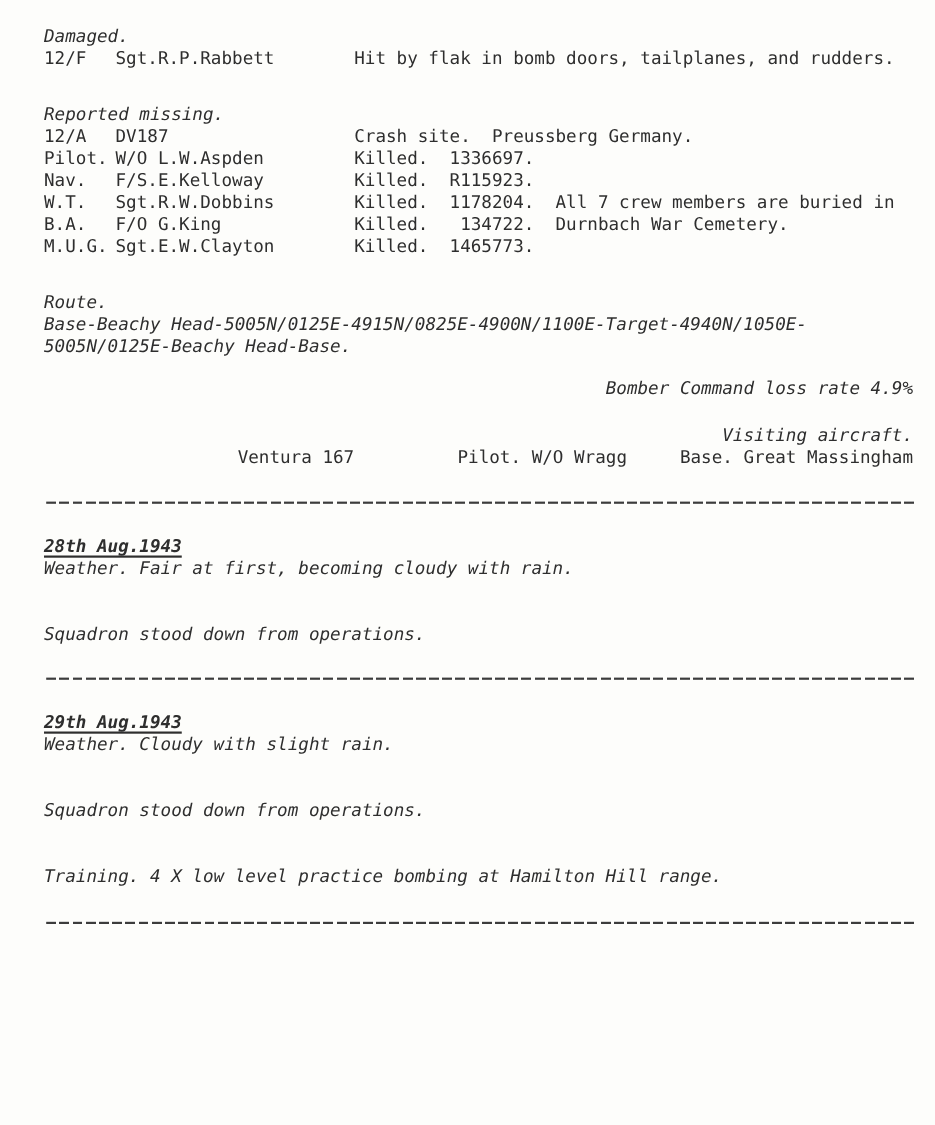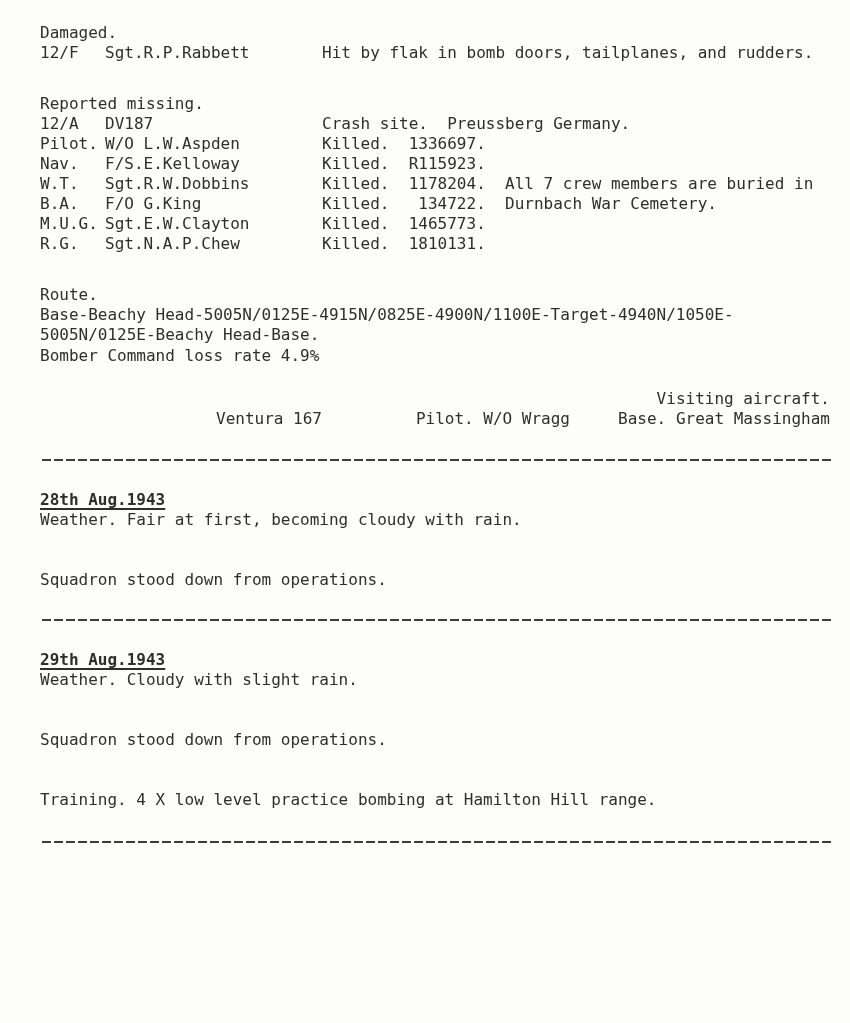--- a/index.html
+++ b/index.html
@@ -13,21 +13,21 @@
     height: 1023px;
     box-sizing: border-box;
     padding: 23px 20px 0 40px;
     background: #fdfdfb;
     color: #2e2e2e;
     font-family: "DejaVu Sans Mono", "Liberation Mono", monospace;
     font-size: 16px;
     line-height: 20px;
     overflow: hidden;
   }
-  .line { white-space: pre; }
+  .line { white-space: pre; font-style: italic; }
   .row {
     display: grid;
     grid-template-columns: 65px 217px 1fr;
   }
   .row > span { white-space: pre; }
   .row-visiting {
     display: grid;
     grid-template-columns: 282px 248px 1fr;
   }
   .row-visiting > span { white-space: pre; }
@@ -41,21 +41,21 @@
     height: 2px;
     width: 790px;
     margin-left: 2px;
     background: repeating-linear-gradient(90deg,
       #3c3c3c 0px, #3c3c3c 9px,
       transparent 9px, transparent 12px);
   }
   .mt-31 { margin-top: 31px; }
   .mt-47 { margin-top: 31px; }
   .mt-40 { margin-top: 40px; }
-  .mt-18 { margin-top: 1px; }
+  .mt-18 { margin-top: 18px; text-align: right; }
   .mt-39 { margin-top: 23px; text-align: right; }
   .mt-30 { margin-top: 30px; }
   .mt-29 { margin-top: 29px; }
 </style>
 </head>
 <body>
 
 <div class="page">
 
   <section>
@@ -92,25 +92,20 @@
     <div class="row">
       <span>B.A.</span>
       <span>F/O G.King</span>
       <span>Killed.   134722.  Durnbach War Cemetery.</span>
     </div>
     <div class="row">
       <span>M.U.G.</span>
       <span>Sgt.E.W.Clayton</span>
       <span>Killed.  1465773.</span>
     </div>
-    <div class="row">
-      <span>R.G.</span>
-      <span>Sgt.N.A.P.Chew</span>
-      <span>Killed.  1810131.</span>
-    </div>
   </section>
 
   <section class="mt-47">
     <div class="line">Route.</div>
     <div class="line">Base-Beachy Head-5005N/0125E-4915N/0825E-4900N/1100E-Target-4940N/1050E-</div>
     <div class="line">5005N/0125E-Beachy Head-Base.</div>
   </section>
 
   <div class="line mt-18">Bomber Command loss rate 4.9%</div>
 

